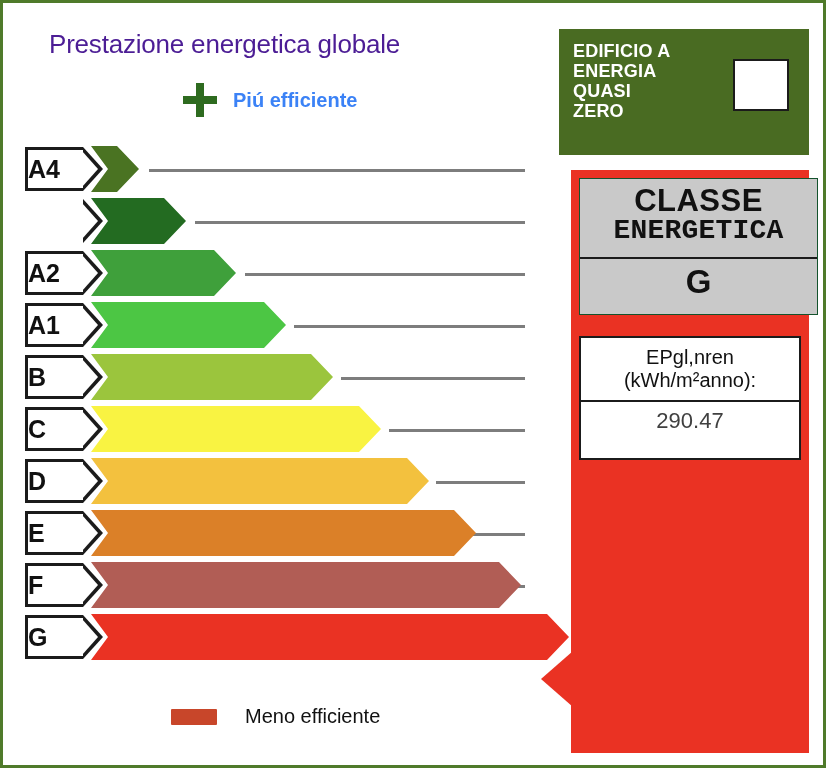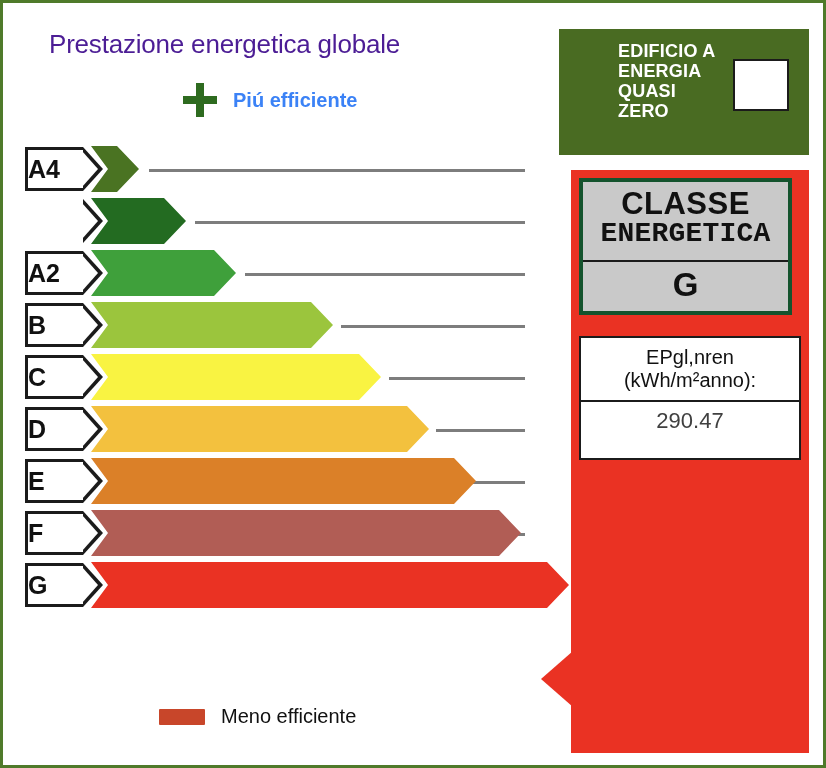--- a/index.html
+++ b/index.html
@@ -75,48 +75,48 @@
     left:88px;
     -webkit-clip-path:polygon(0 0, calc(100% - 22px) 0, 100% 50%, calc(100% - 22px) 100%, 0 100%, 17px 50%);
     clip-path:polygon(0 0, calc(100% - 22px) 0, 100% 50%, calc(100% - 22px) 100%, 0 100%, 17px 50%);
     z-index:2;
   }
   .lead{
     position:absolute;top:26px;height:3px;background:#7d7d7d;z-index:1;
   }
 
   #eff-bottom{
-    position:absolute;left:156px;top:702px;
-    display:flex;align-items:center;gap:16px;
+    position:absolute;left:168px;top:702px;
+    display:flex;align-items:center;gap:28px;
   }
   #eff-bottom-mark{width:46px;height:16px;background:#c8462a;border-radius:1px;}
   #eff-bottom-label{font-size:20px;color:#111;white-space:nowrap;}
 
   
   #nzeb{
     position:absolute;left:556px;top:26px;width:250px;height:126px;
     background:#496b22;box-sizing:border-box;
   }
   #nzeb-text{
     position:absolute;left:14px;top:12px;
     font-size:18px;font-weight:bold;color:#ffffff;
-    line-height:1.12;letter-spacing:0.2px;white-space:pre-line;margin-left:45px;
+    line-height:1.12;letter-spacing:0.2px;white-space:pre-line;
   }
   #nzeb-box{
     position:absolute;right:20px;top:30px;width:52px;height:48px;
     background:#ffffff;border:2px solid #1b1b1b;
   }
 
   #redpanel{
     position:absolute;left:568px;top:167px;width:238px;height:583px;
     background:#ea3223;
   }
   #classbox{
-    position:absolute;left:8px;top:8px;width:213px;height:137px;
-    background:#c9c9c9;border:4px solid #14532d;box-sizing:border-box;
+    position:absolute;left:8px;top:8px;width:239px;height:137px;
+    background:#c9c9c9;border:1px solid #14532d;box-sizing:border-box;
   }
   #classbox-title{
     position:absolute;left:0;top:6px;width:100%;
     text-align:center;color:#111;line-height:1.02;
   }
   #classbox-title .l1{display:block;font-size:31px;font-weight:bold;letter-spacing:0.5px;}
   #classbox-title .l2{display:block;font-size:28px;font-weight:bold;letter-spacing:0.2px;font-family:Liberation Mono, monospace;}
   #classbox-divider{
     position:absolute;left:0;top:78px;width:100%;height:2px;background:#1b1b1b;
   }
@@ -178,20 +178,27 @@
         <div class="row">
           <div class="lead" style="left: 192px; width: 330px;"></div>
           <div class="bar" style="width: 95px; background: rgb(35, 107, 33);"></div>
           <div class="tag-tip"></div>
           <div class="tag-tip-inner"></div>
         </div>
         <div class="row">
           <div class="lead" style="left: 242px; width: 280px;"></div>
           <div class="bar" style="width: 145px; background: rgb(63, 160, 59);"></div>
           <div class="tag">A2</div>
+          <div class="tag-tip"></div>
+          <div class="tag-tip-inner"></div>
+        </div>
+        <div class="row">
+          <div class="lead" style="left: 291px; width: 231px;"></div>
+          <div class="bar" style="width: 195px; background: rgb(76, 198, 68);"></div>
+          <div class="tag">A1</div>
           <div class="tag-tip"></div>
           <div class="tag-tip-inner"></div>
         </div>
         <div class="row">
           <div class="lead" style="left: 338px; width: 184px;"></div>
           <div class="bar" style="width: 242px; background: rgb(155, 197, 61);"></div>
           <div class="tag">B</div>
           <div class="tag-tip"></div>
           <div class="tag-tip-inner"></div>
         </div>

